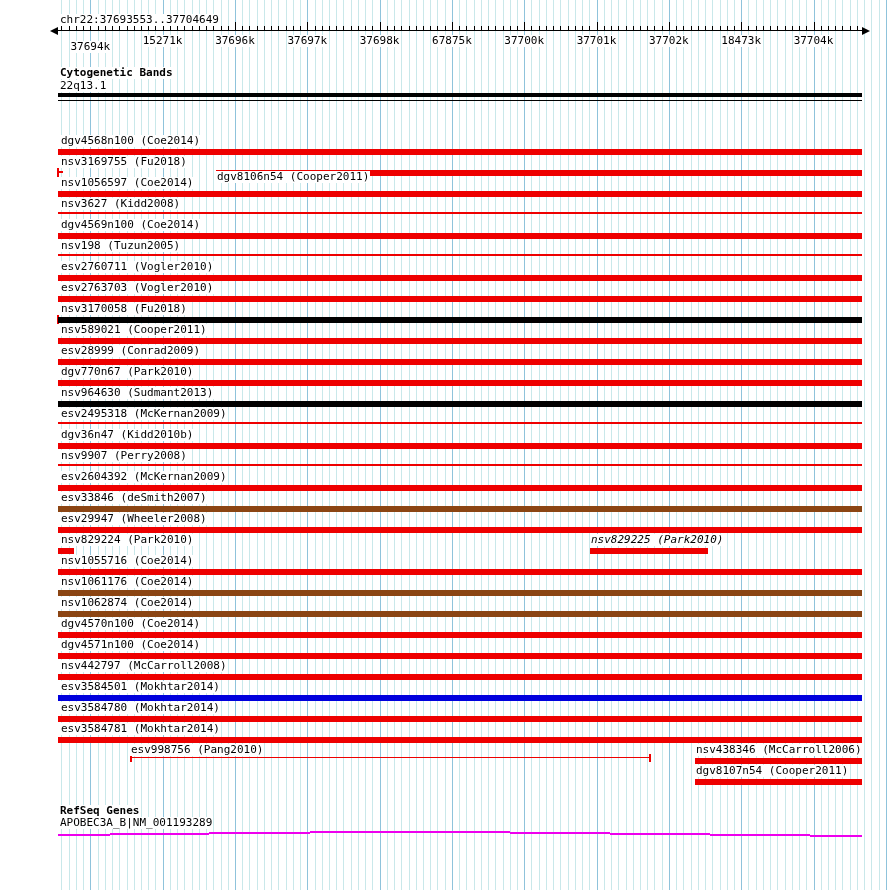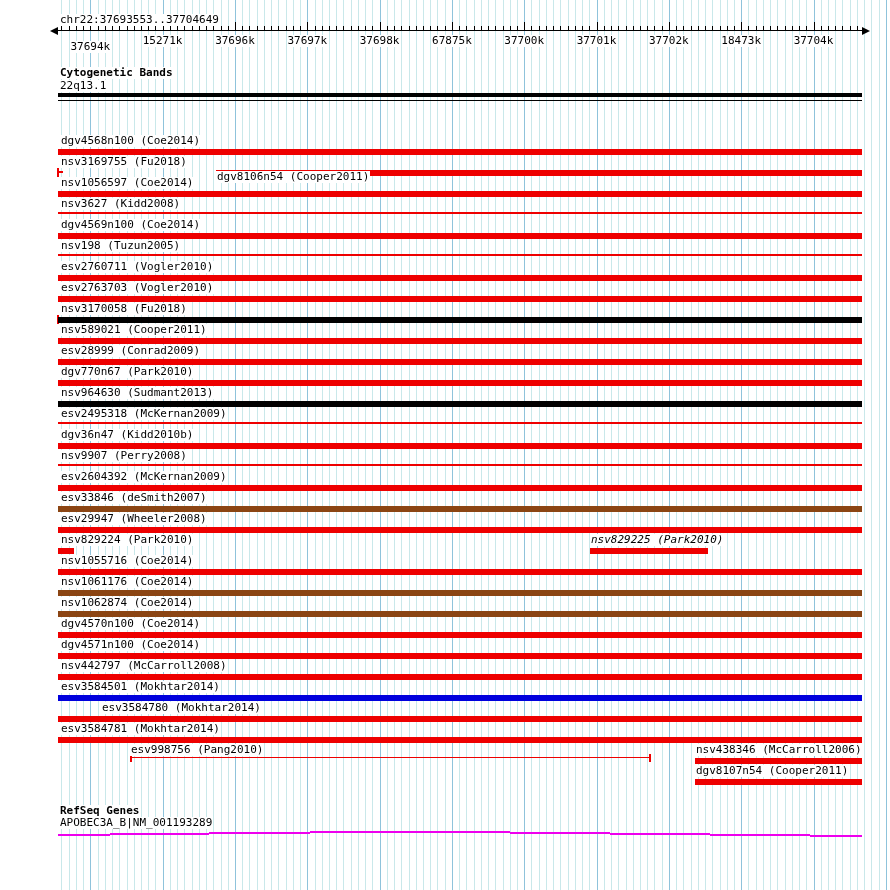--- a/index.html
+++ b/index.html
@@ -351,21 +351,21 @@
       <div class="lbl" style="left: 60px; top: 597px; position: absolute;">nsv1062874 (Coe2014)</div>
       <div class="bar" style="left: 58px; top: 611px; width: 804px; height: 6px; background: rgb(139, 69, 19); position: absolute;"></div>
       <div class="lbl" style="left: 60px; top: 618px; position: absolute;">dgv4570n100 (Coe2014)</div>
       <div class="bar" style="left: 58px; top: 632px; width: 804px; height: 6px; background: rgb(238, 0, 0); position: absolute;"></div>
       <div class="lbl" style="left: 60px; top: 639px; position: absolute;">dgv4571n100 (Coe2014)</div>
       <div class="bar" style="left: 58px; top: 653px; width: 804px; height: 6px; background: rgb(238, 0, 0); position: absolute;"></div>
       <div class="lbl" style="left: 60px; top: 660px; position: absolute;">nsv442797 (McCarroll2008)</div>
       <div class="bar" style="left: 58px; top: 674px; width: 804px; height: 6px; background: rgb(238, 0, 0); position: absolute;"></div>
       <div class="lbl" style="left: 60px; top: 681px; position: absolute;">esv3584501 (Mokhtar2014)</div>
       <div class="bar" style="left: 58px; top: 695px; width: 804px; height: 6px; background: rgb(0, 0, 221); position: absolute;"></div>
-      <div class="lbl" style="left: 60px; top: 702px; position: absolute; margin-left: 41px;">esv3584780 (Mokhtar2014)</div>
+      <div class="lbl" style="left: 60px; top: 702px; position: absolute;">esv3584780 (Mokhtar2014)</div>
       <div class="bar" style="left: 58px; top: 716px; width: 804px; height: 6px; background: rgb(238, 0, 0); position: absolute;"></div>
       <div class="lbl" style="left: 60px; top: 723px; position: absolute;">esv3584781 (Mokhtar2014)</div>
       <div class="bar" style="left: 58px; top: 737px; width: 804px; height: 6px; background: rgb(238, 0, 0); position: absolute;"></div>
       <div class="lbl" style="left: 130px; top: 744px; position: absolute;">esv998756 (Pang2010)</div>
       <div class="lbl" style="left: 695px; top: 744px; position: absolute;">nsv438346 (McCarroll2006)</div>
       <div class="bar" style="left: 130px; top: 754px; width: 2px; height: 8px; background: rgb(238, 0, 0); position: absolute;"></div>
       <div class="bar" style="left: 649px; top: 754px; width: 2px; height: 8px; background: rgb(238, 0, 0); position: absolute;"></div>
       <div class="bar" style="left: 130px; top: 757px; width: 521px; height: 1px; background: rgb(238, 0, 0); position: absolute;"></div>
       <div class="bar" style="left: 695px; top: 758px; width: 167px; height: 6px; background: rgb(238, 0, 0); position: absolute;"></div>
       <div class="lbl" style="left: 695px; top: 765px; position: absolute;">dgv8107n54 (Cooper2011)</div>

